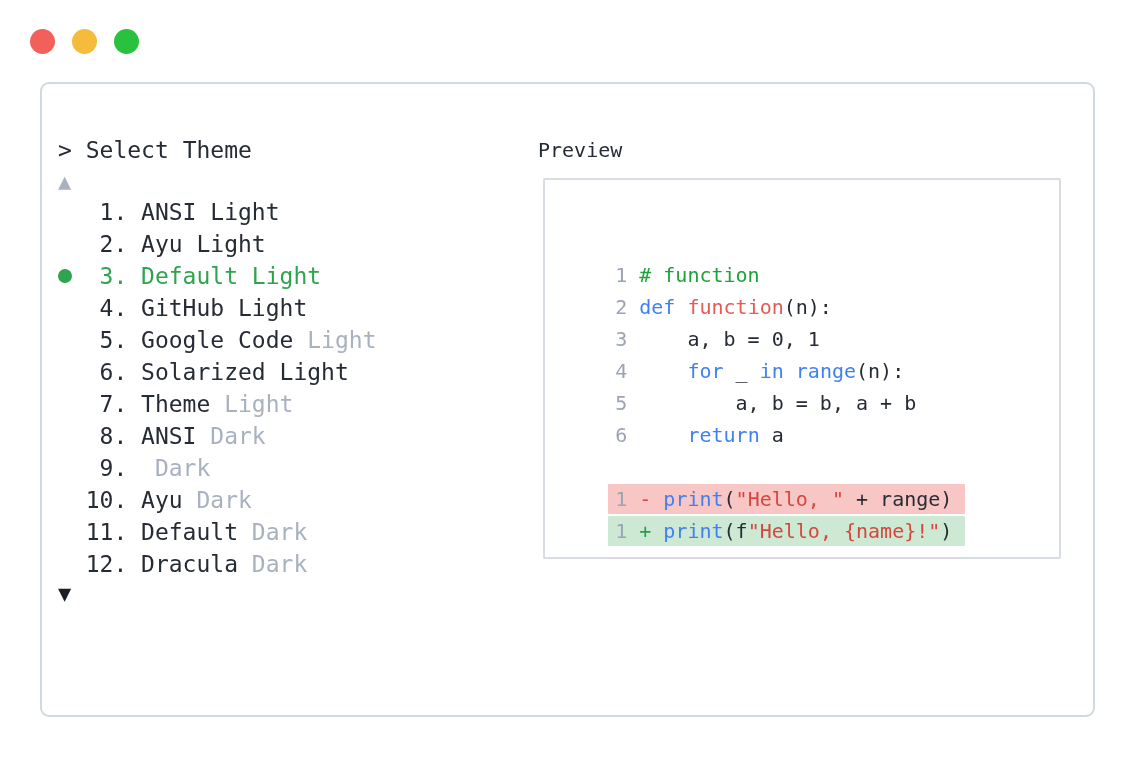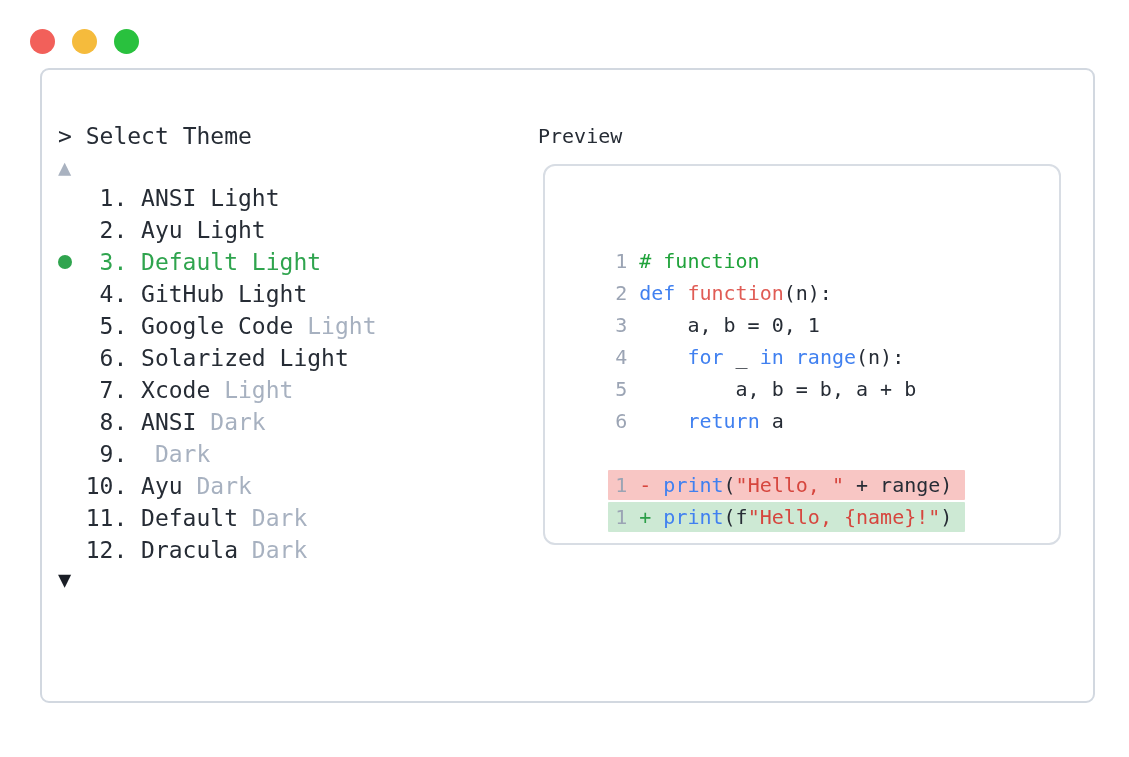--- a/index.html
+++ b/index.html
@@ -7,21 +7,21 @@
   body { font-family:"DejaVu Sans Mono", "Liberation Mono", monospace; position:relative; }
 
   
   .lights { position:absolute; left:30px; top:29px; display:flex; gap:17px; }
   .light { width:25px; height:25px; border-radius:50%; }
   .light.close    { background:var(--traffic-red); }
   .light.minimize { background:var(--traffic-yellow); }
   .light.zoom     { background:var(--traffic-green); }
 
   
-  .panel { position:absolute; left:40px; top:68px; width:1055px; height:635px;
+  .panel { position:absolute; left:40px; top:82px; width:1055px; height:635px;
            border:2px solid var(--panel-border); border-radius:9px; background:#fff; }
 
   .prompt-line { position:absolute; left:16px; top:50px; height:32px; line-height:32px;
                  font-size:23px; color:var(--text); white-space:pre; }
 
   .scroll-ind { position:absolute; left:16px; height:32px; line-height:32px; font-size:22px; }
   .scroll-up   { top:82px;  color:var(--arrow-up); }
   .scroll-down { top:494px; color:var(--arrow-down); }
 
   .theme-list { position:absolute; left:16px; top:112px; }
@@ -35,21 +35,21 @@
   .theme-row.selected .nm, .theme-row.selected .vr { color:var(--accent-green); }
   .vr.muted { color:var(--muted); }
 
   .help-line { position:absolute; left:16px; top:558px; height:32px; line-height:32px;
                font-size:23px; color:var(--muted); white-space:pre; }
 
   .preview-title { position:absolute; left:496px; top:50px; height:32px; line-height:32px;
                    font-size:20px; color:var(--text); }
 
   .preview-box { position:absolute; left:501px; top:94px; width:518px; height:381px;
-                 border:2px solid var(--preview-border); border-radius:12px; background:#fff; }
+                 border:2px solid var(--preview-border); border-radius:2px; background:#fff; }
 
   .code-lines { position:absolute; left:22px; top:47px; }
   .code-row { height:32px; font-size:20px; line-height:32px; white-space:pre; }
   .code-inner { display:inline-block; }
   .code-inner.diff-del, .code-inner.diff-add {
       height:30px; line-height:30px; margin-top:1px;
       margin-left:-7px; padding:0 13px 0 7px; border-radius:1px; }
   .code-inner.diff-del { background:var(--diff-del-bg); }
   .code-inner.diff-add { background:var(--diff-add-bg); }
   .lnum { display:inline-block; width:2ch; color:var(--line-number); }
@@ -117,21 +117,21 @@
     <span class="cell-bullet"><span class="bullet-dot" style="display: block; visibility: hidden;"></span></span>
     <span class="cell-num">6.</span>
     <span class="cell-gap"> </span>
     <span class="nm">Solarized</span>
     <span class="vr"> Light</span>
   </div>
       <div class="theme-row">
     <span class="cell-bullet"><span class="bullet-dot" style="display: block; visibility: hidden;"></span></span>
     <span class="cell-num">7.</span>
     <span class="cell-gap"> </span>
-    <span class="nm">Xcode</span>
+    <span class="nm">Theme</span>
     <span class="vr muted"> Light</span>
   </div>
       <div class="theme-row">
     <span class="cell-bullet"><span class="bullet-dot" style="display: block; visibility: hidden;"></span></span>
     <span class="cell-num">8.</span>
     <span class="cell-gap"> </span>
     <span class="nm">ANSI</span>
     <span class="vr muted"> Dark</span>
   </div>
       <div class="theme-row">

